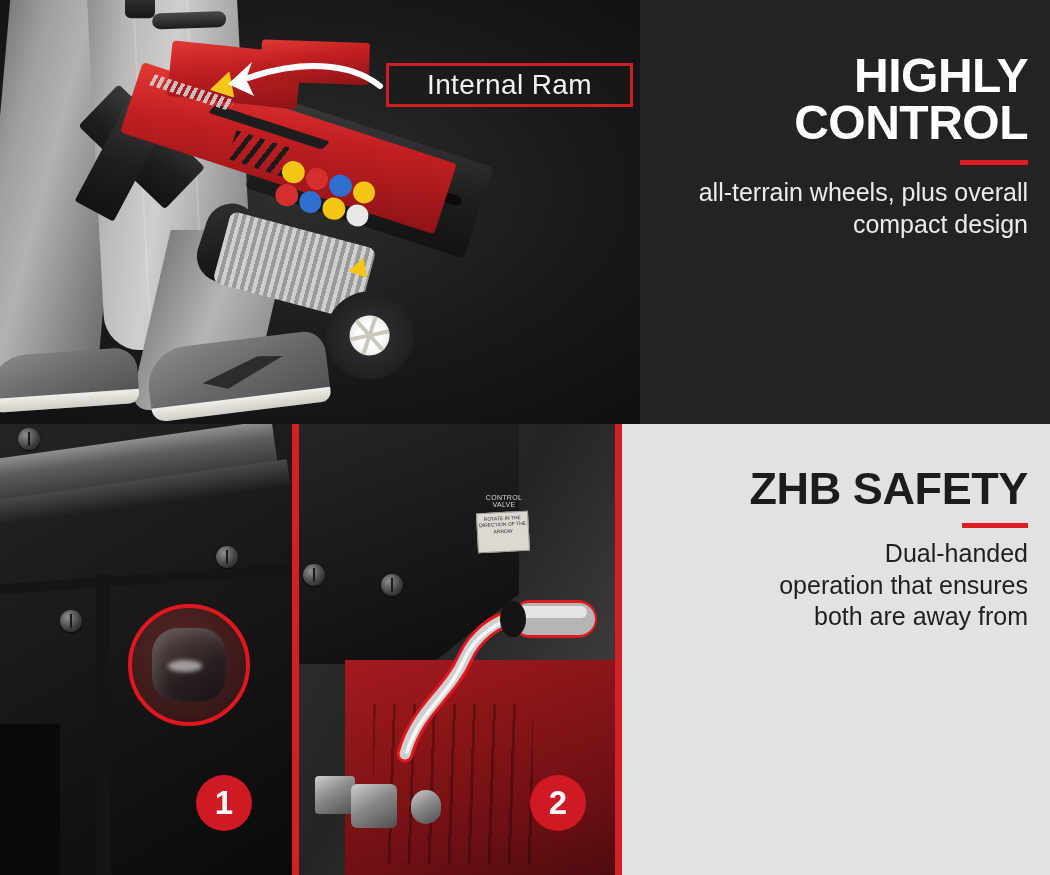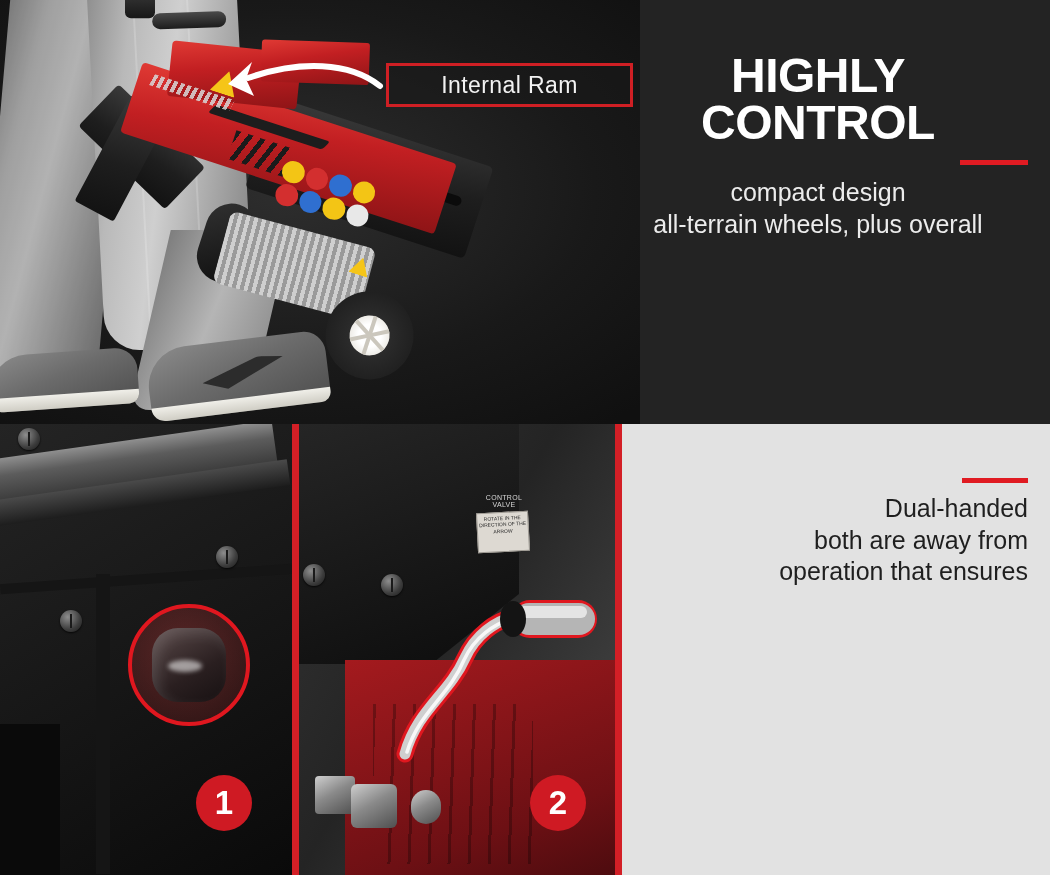--- a/index.html
+++ b/index.html
@@ -80,24 +80,24 @@
                 gap:2px; transform:rotate(-2deg); }
   .decal      { border-radius:50%; }
 
   .arrow-svg { position:absolute; left:0; top:0; width:640px; height:424px;
                pointer-events:none; }
 
   
   .callout { position:absolute; left:386px; top:63px; width:247px; height:44px;
              border:3px solid #cf1f24; display:flex; align-items:center;
              justify-content:center; background:rgba(25,25,25,.55); }
-  .callout span { color:#f2f2f2; font-size:23px; letter-spacing:.4px; }
-
-  
-  .text-top { position:absolute; right:22px; top:52px; width:420px; text-align:center; }
+  .callout span { color:#f2f2f2; font-size:28px; letter-spacing:.4px; }
+
+  
+  .text-top { position:absolute; right:22px; top:52px; width:420px; text-align:right; }
   .h1 { color:#ffffff; font-size:48px; font-weight:bold; line-height:.98;
         letter-spacing:-.5px; }
   .rule { height:5px; background:#e01b22; margin:14px 0 12px auto; }
   .rule.top { width:68px; }
   .sub { color:#ececec; font-size:25px; line-height:1.26; font-weight:400; }
 
   
   .panel-bot { position:absolute; left:0; top:424px; width:1050px; height:451px;
                background:#e2e2e2; overflow:hidden; }
 
@@ -229,22 +229,22 @@
     </div>
 
     <div class="callout">
       <span>Internal Ram</span>
     </div>
 
     <div class="text-top">
       <div class="h1">HIGHLY</div>
       <div class="h1">CONTROL</div>
       <div class="rule top"></div>
+      <div class="sub">all-terrain wheels, plus overall</div>
       <div class="sub">compact design</div>
-      <div class="sub">all-terrain wheels, plus overall</div>
     </div>
   </section>
 
   <section class="panel-bot">
 
     <div class="cell cell-a">
       <div class="housing" style="left:0;top:0;width:292px;height:451px"></div>
       <div class="rail"></div>
       <div class="rail2"></div>
       <div class="panel-edge" style="left:0;top:150px;width:292px;height:10px;transform:rotate(-4deg)"></div>
@@ -284,19 +284,20 @@
   </section>
 
   <div class="hl-circle"></div>
   <div class="cap"></div>
   <div class="cap-glint"></div>
 
   <div class="badge badge-1">1</div>
   <div class="badge badge-2">2</div>
 
   <div class="text-bot">
+    <div class="h2">ZHB SAFETY</div>
     <div class="rule bot"></div>
     <div class="sub-dark">Dual-handed</div>
+    <div class="sub-dark">operation that ensures</div>
     <div class="sub-dark">both are away from</div>
-    <div class="sub-dark">operation that ensures</div>
   </div>
 
 </div>
 
 </body></html>

